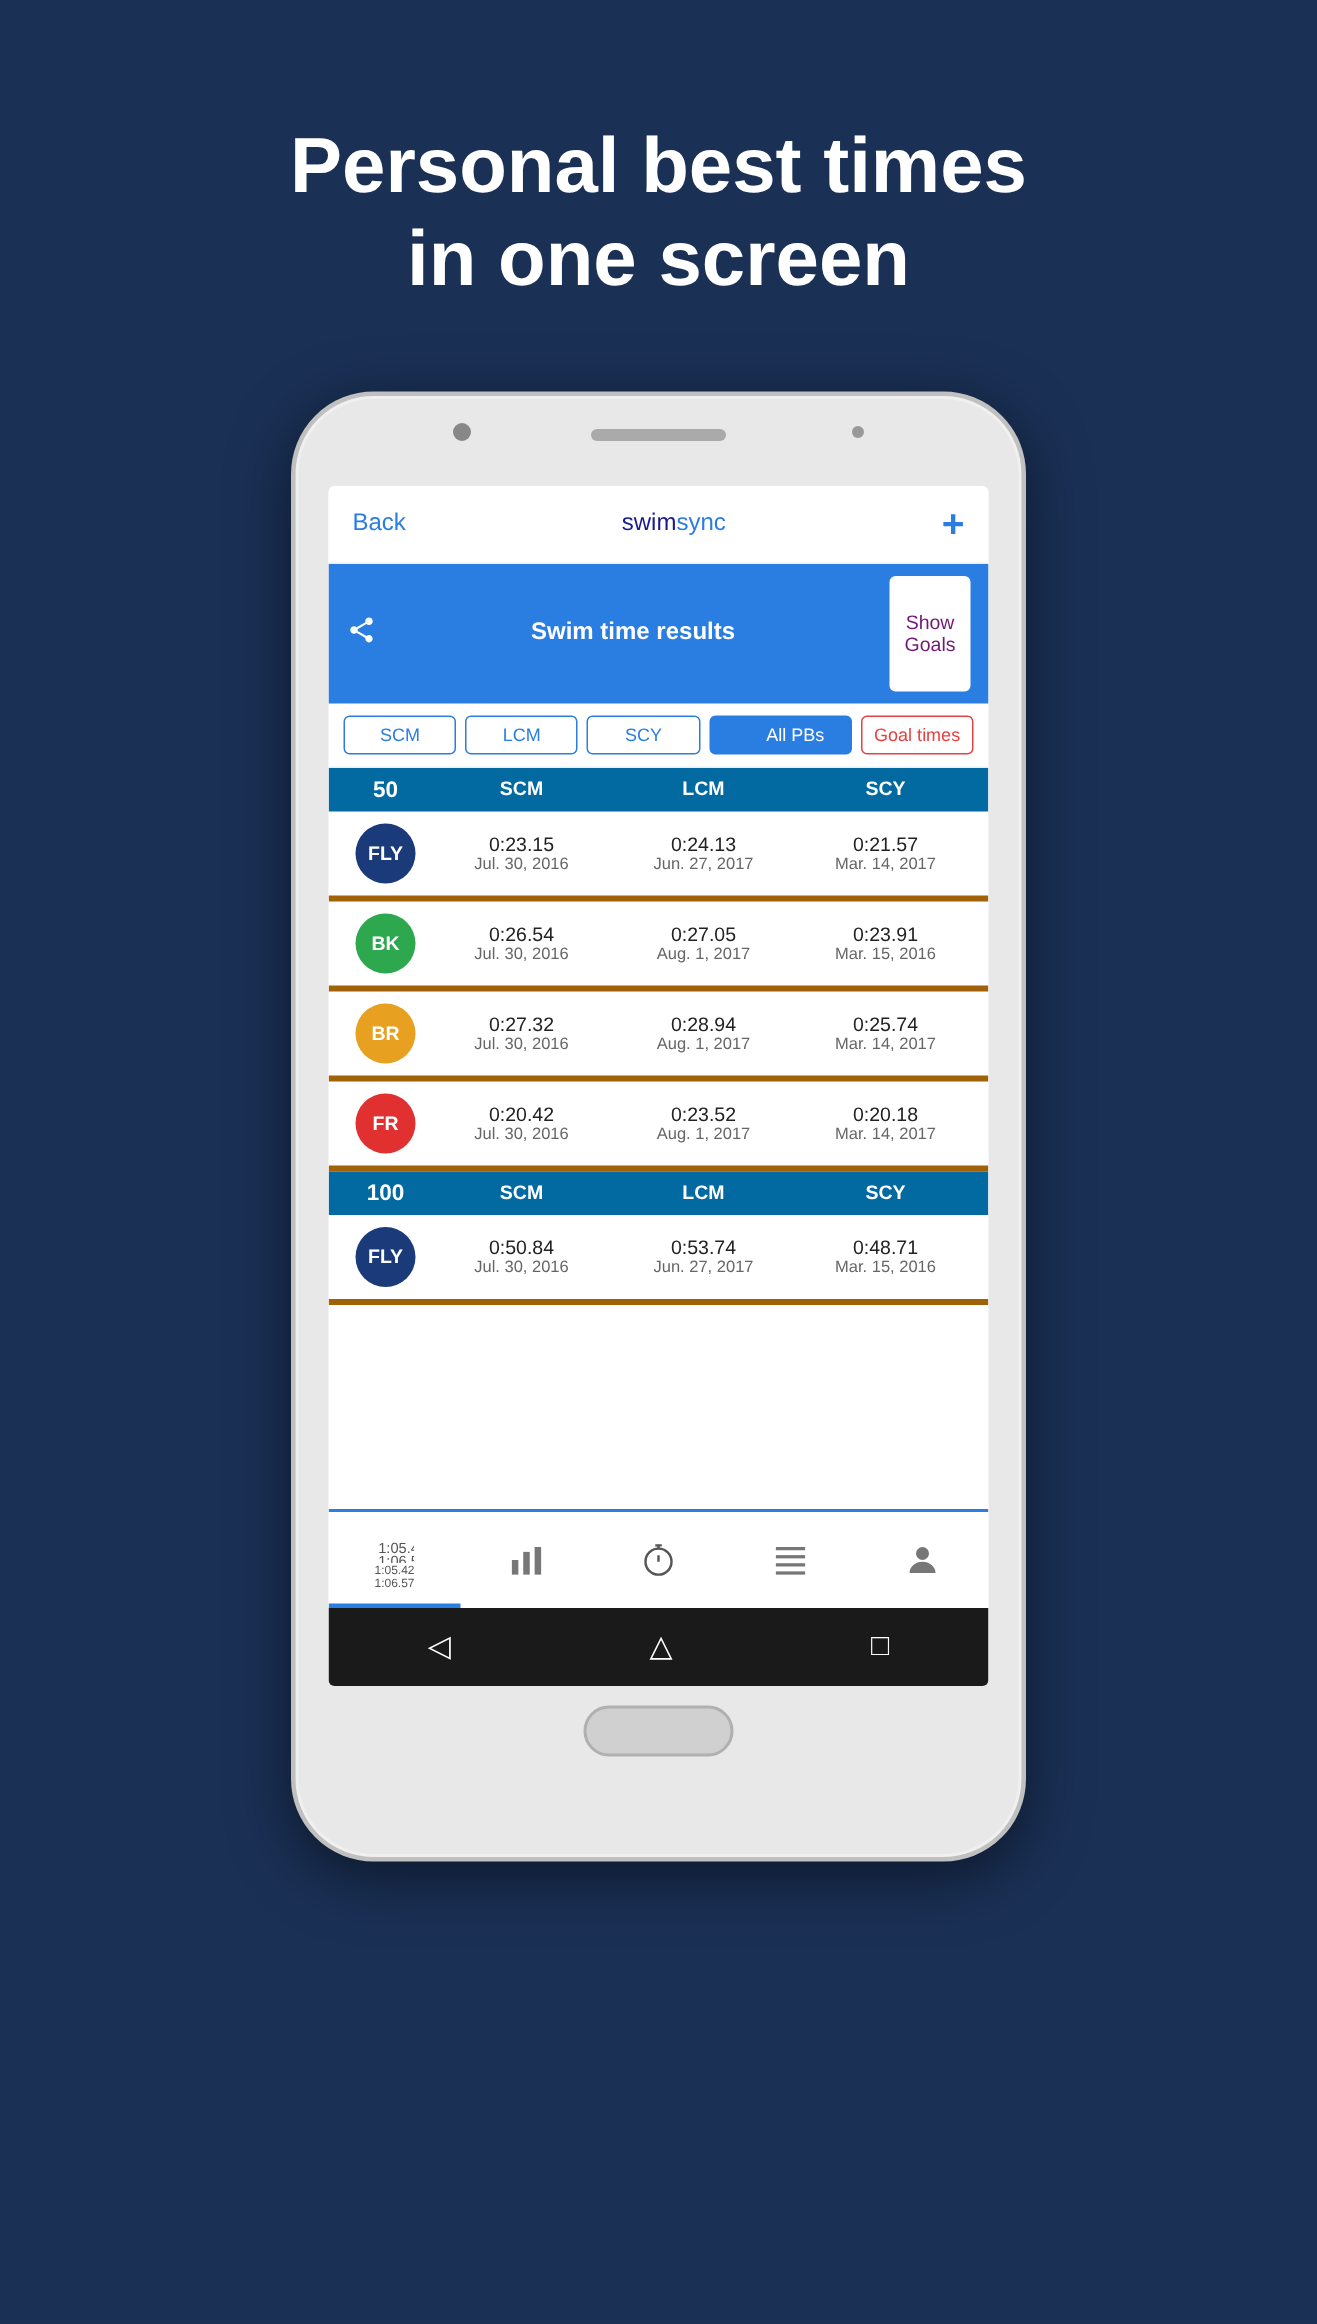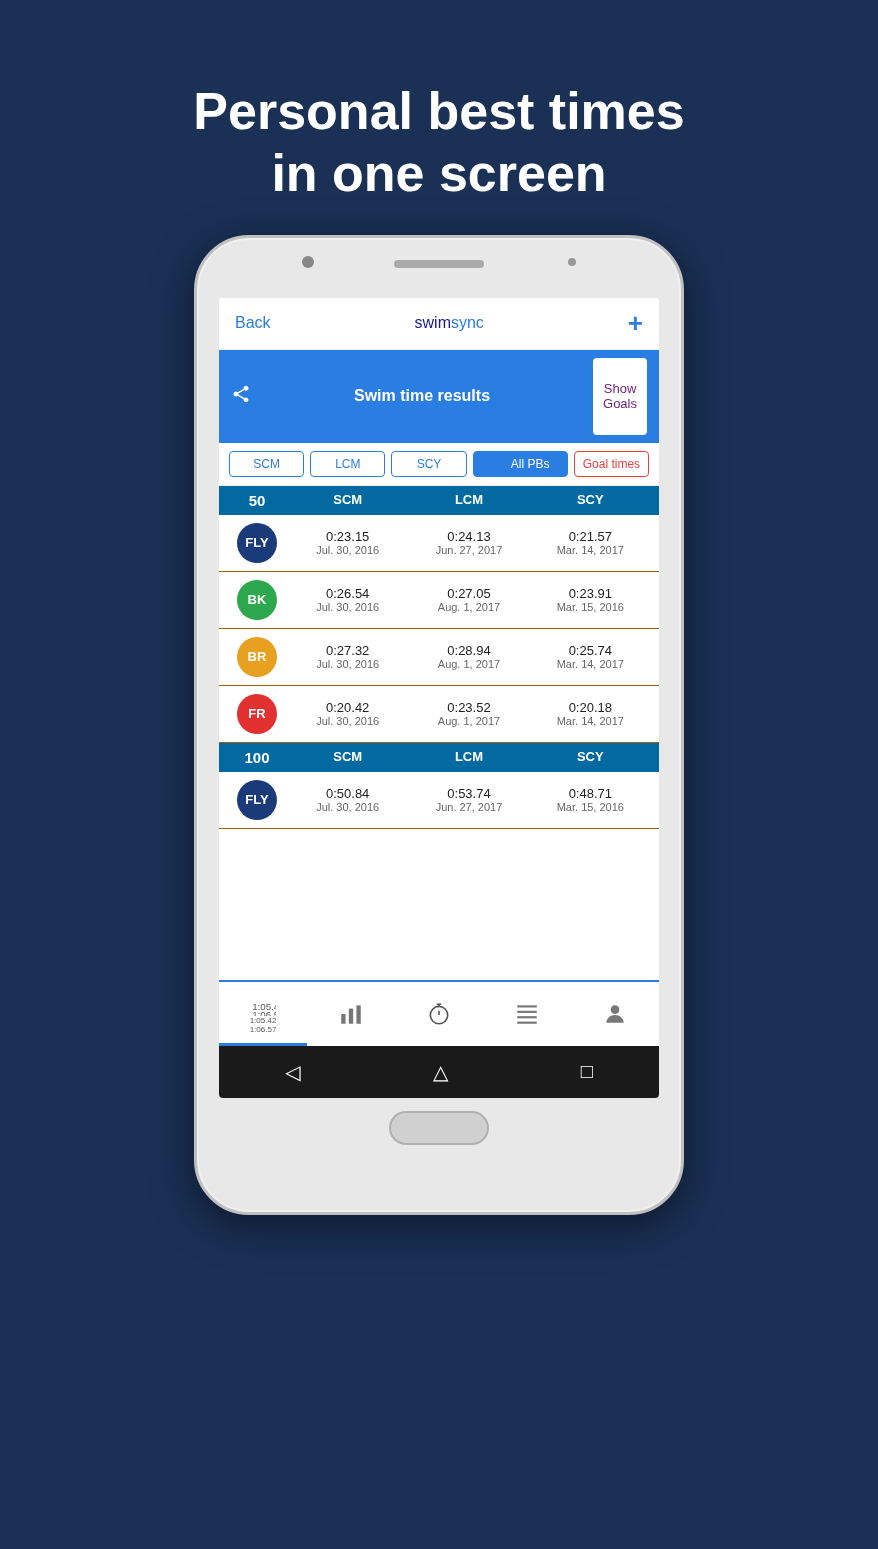--- a/index.html
+++ b/index.html
@@ -16,21 +16,21 @@
     .page-title {
       color: white;
       font-size: 52px;
       font-weight: bold;
       text-align: center;
       margin-top: 80px;
       line-height: 1.2;
       padding: 0 60px;
     }
     .phone-wrapper {
-      margin-top: 30px;
+      margin-top: 56px;
       position: relative;
       width: 490px;
       height: 1244px;
     }
     .phone-outer {
       width: 490px;
       height: 980px;
       background: #e8e8e8;
       border-radius: 55px;
       border: 3px solid #c0c0c0;
@@ -216,21 +216,21 @@
       text-align: center;
     }
     .th-distance {
       font-size: 15px;
     }
     
     .swim-row {
       display: grid;
       grid-template-columns: 60px 1fr 1fr 1fr;
       padding: 8px 8px;
-      border-bottom: 1px solid #a16207;
+      border-bottom: 4px solid #a16207;
       align-items: center;
     }
     .stroke-badge {
       width: 40px;
       height: 40px;
       border-radius: 50%;
       display: flex;
       align-items: center;
       justify-content: center;
       color: white;

